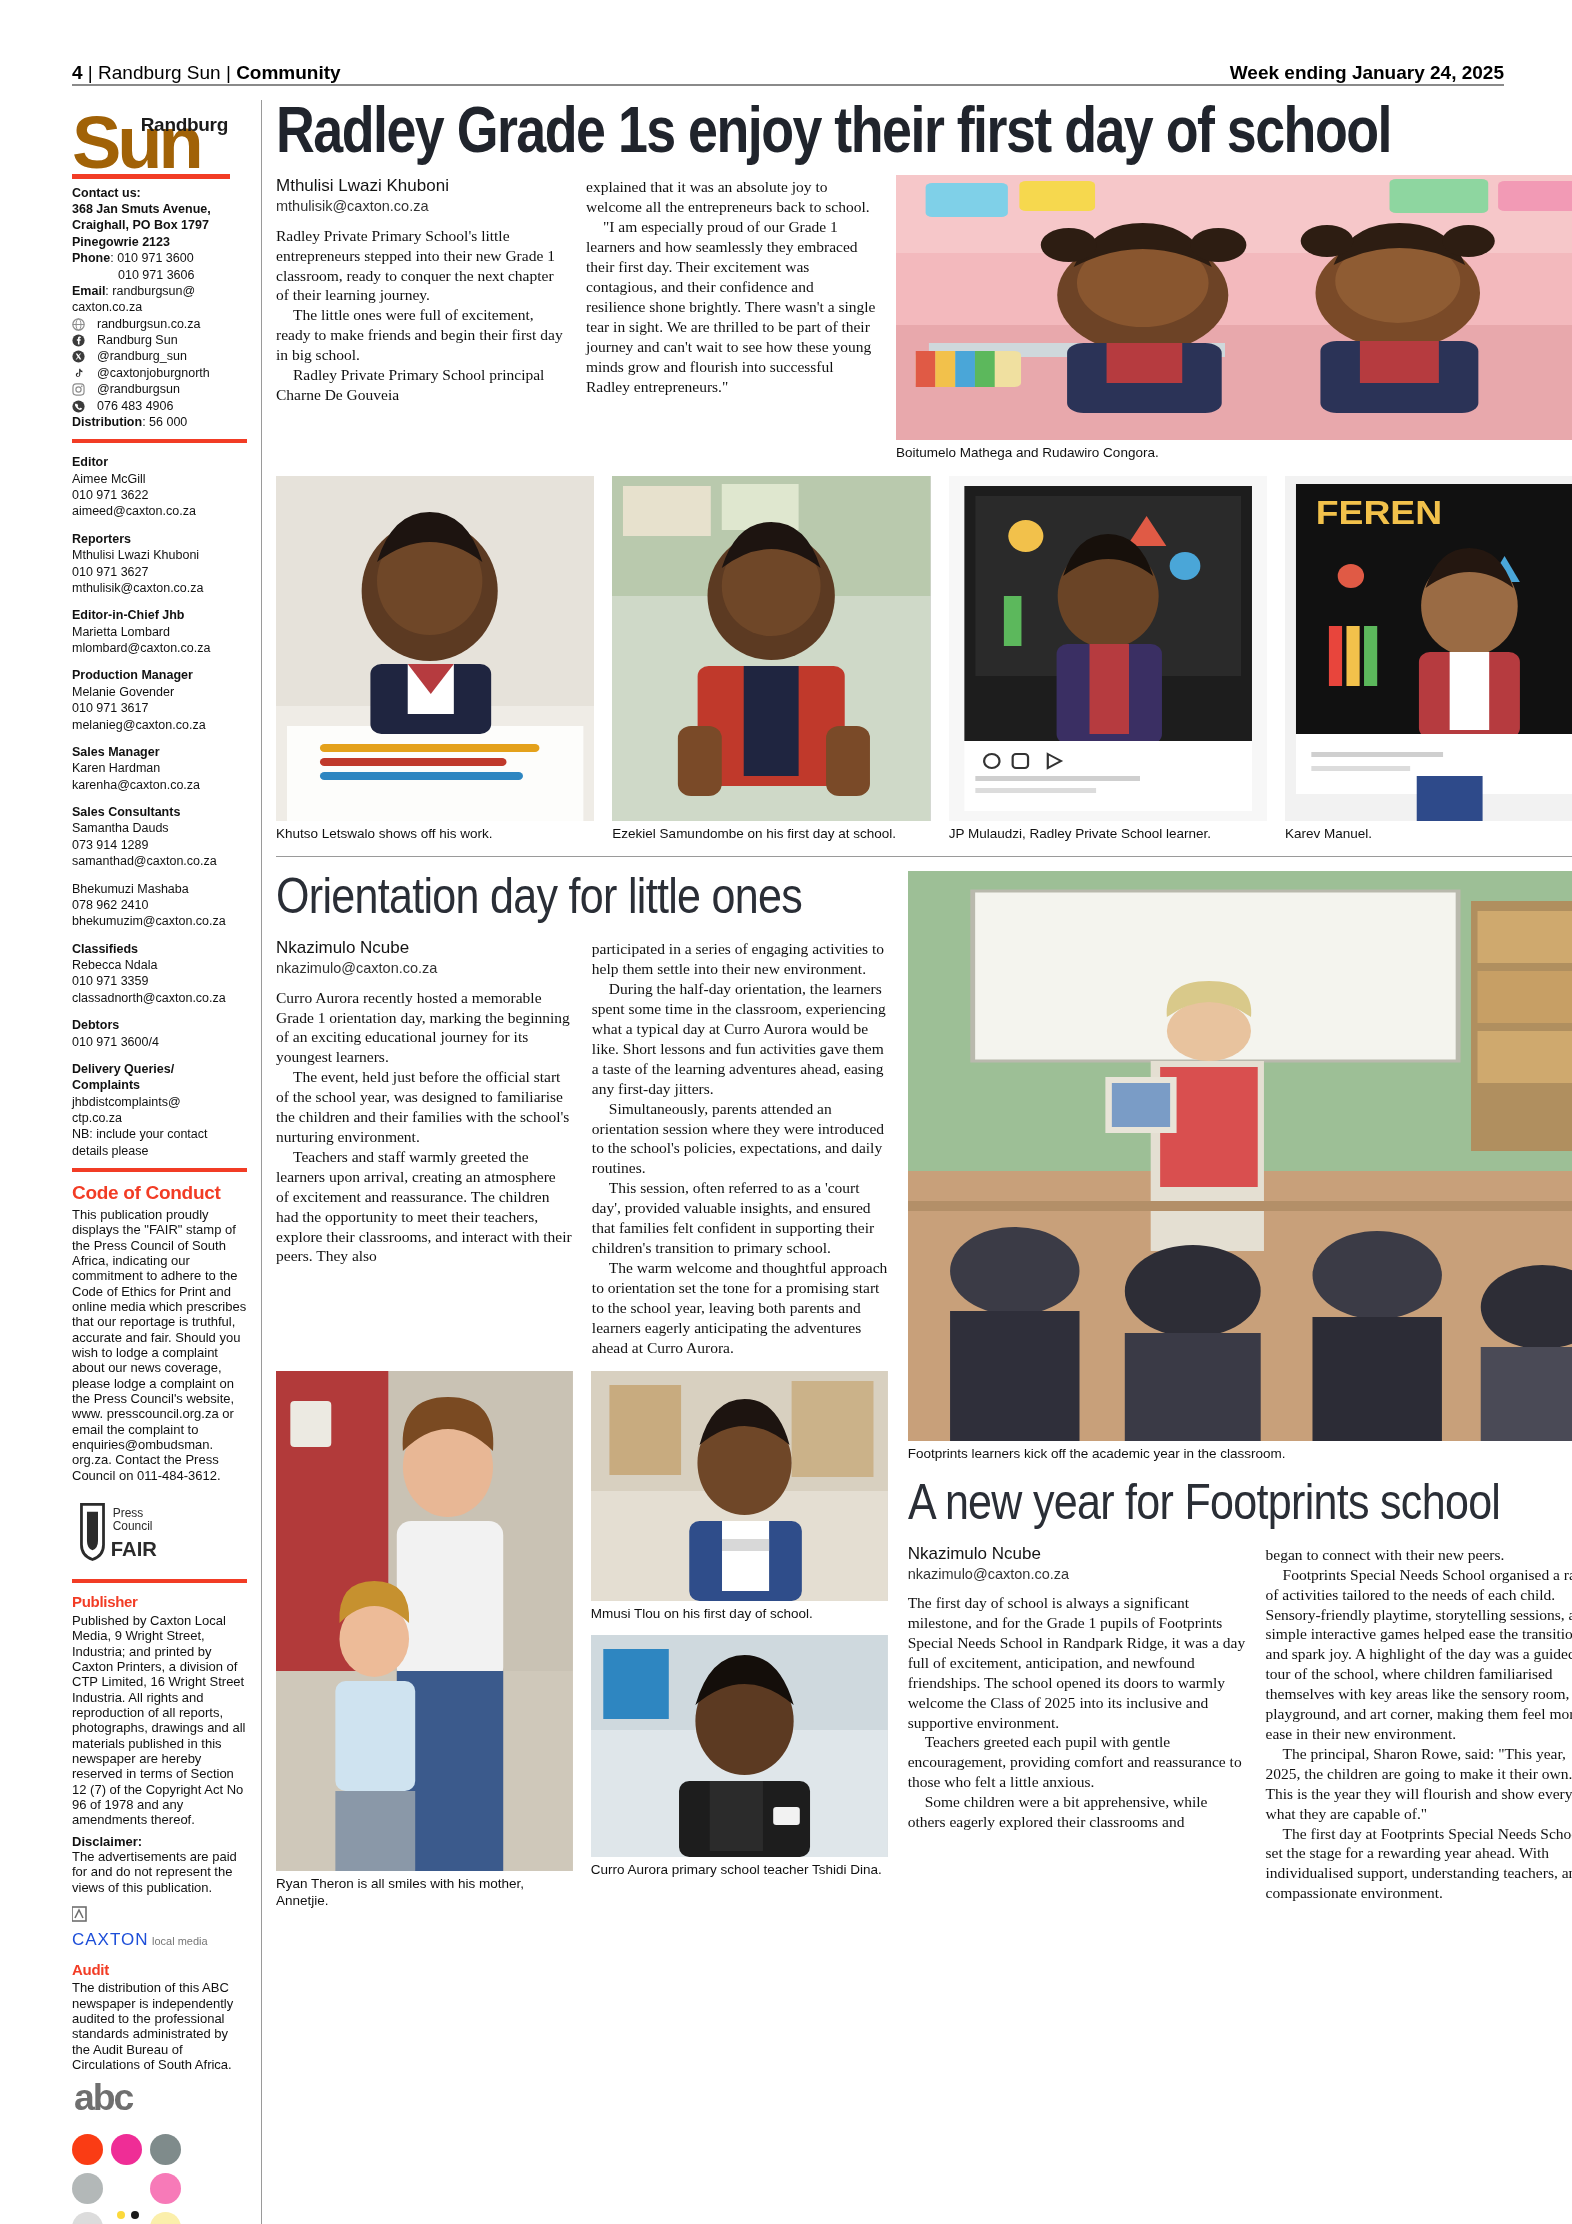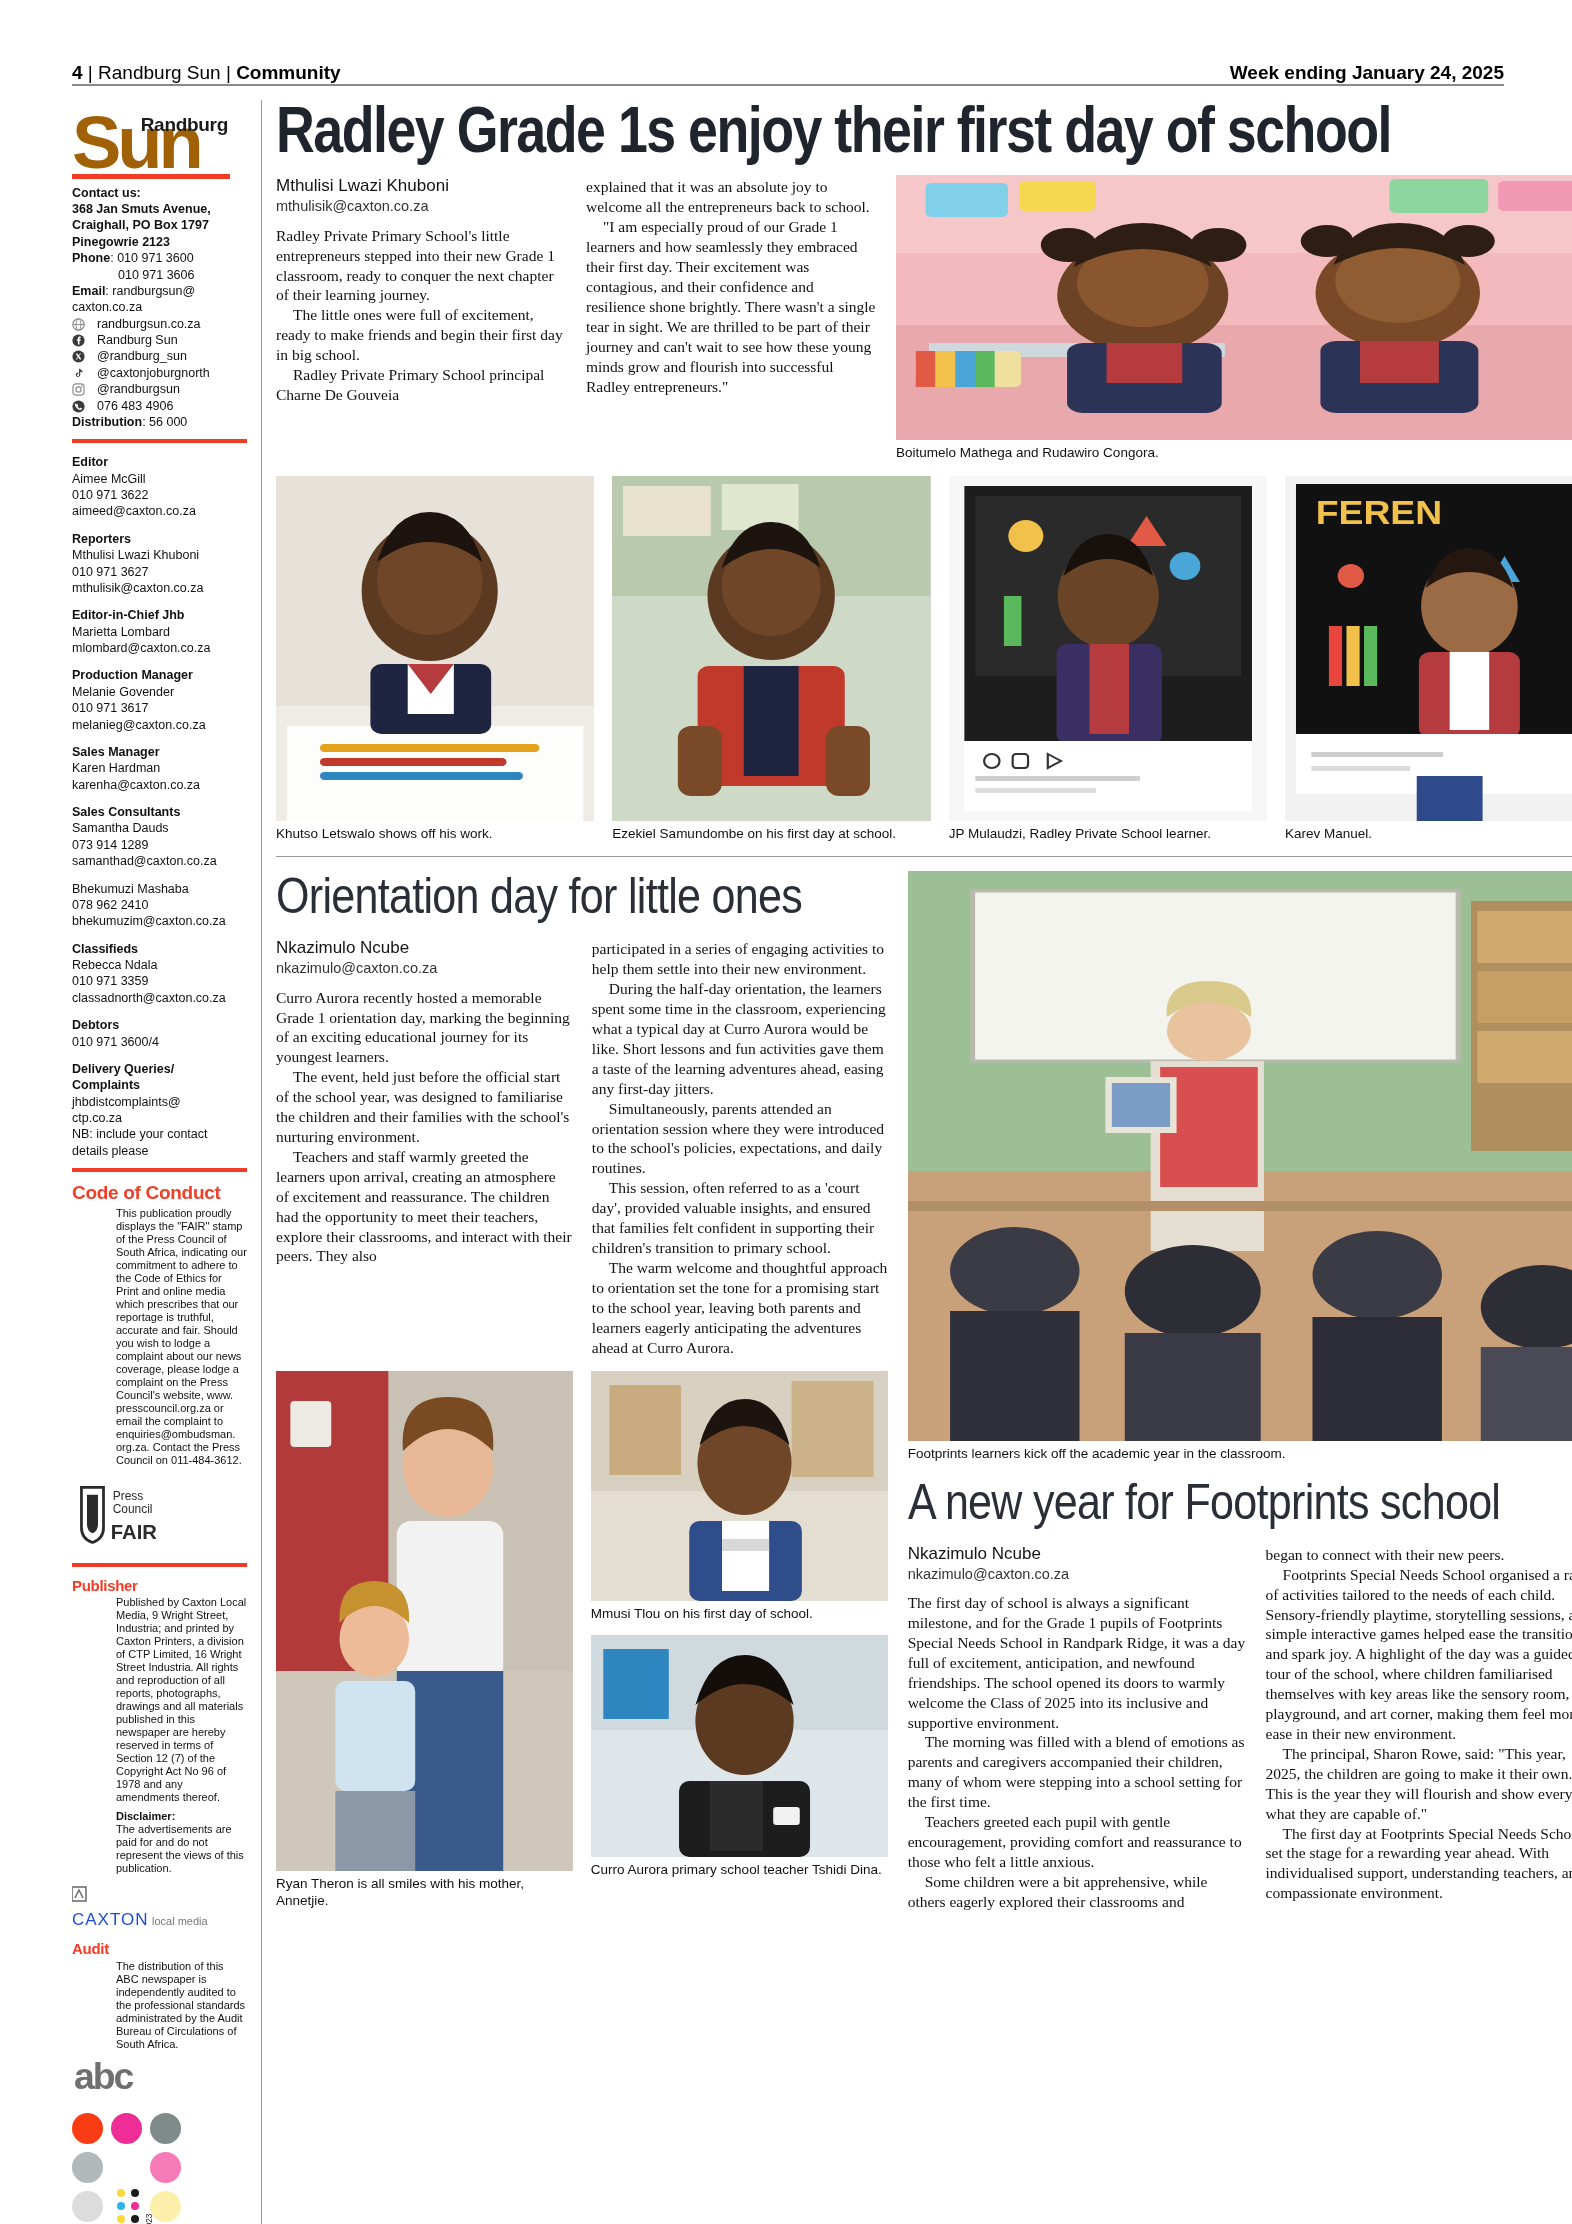--- a/index.html
+++ b/index.html
@@ -36,21 +36,21 @@
   .rail .blk{margin-top:11px;}
   .rail .hd{font-weight:700;}
   .rail .redrule{height:4px;background:#f23c25;margin:9px 0 9px 0;}
   .rail .contact{margin-top:6px;}
   .socline{display:flex;align-items:flex-start;gap:12px;}
   .socico{display:inline-block;width:13px;height:13px;flex:0 0 13px;margin-top:2px;}
   .socico svg{display:block;}
 
   .cocTitle{color:#f23c25;font-weight:700;font-size:19px;font-family:"Liberation Sans",sans-serif;
        letter-spacing:-0.3px;margin-bottom:1px;}
-  .tiny{font-size:11px;line-height:1.18;margin-left:44px;}
+  .tiny{font-size:13px;line-height:1.18;}
   .tiny .b{font-weight:700;}
 
   .presslogo{margin:14px 0 10px 0;width:120px;}
   .caxtonlogo{margin:10px 0 8px 0;}
   .caxtonlogo .cx{font-family:"Liberation Sans",sans-serif;font-size:17px;letter-spacing:1px;color:#1d4ed8;}
   .caxtonlogo .lm{font-family:"Liberation Sans",sans-serif;font-size:11px;color:#777;}
 
   .abcwrap{margin-top:6px;}
   .swatches{margin-top:10px;display:grid;grid-template-columns:34px 34px 34px;grid-auto-rows:34px;gap:5px;align-items:center;}
   .sw{width:31px;height:31px;border-radius:50%;}
@@ -596,21 +596,20 @@
           <h2 class="h2" style="margin-top:14px;">A new year for Footprints school</h2>
 
           <div style="display:flex;gap:20px;">
             <div class="col">
               <div class="byline">
                 <div>Nkazimulo Ncube</div>
                 <div class="em">nkazimulo@caxton.co.za</div>
               </div>
               <div class="art">
                 <p class="first">The first day of school is always a significant milestone, and for the Grade 1 pupils of Footprints Special Needs School in Randpark Ridge, it was a day full of excitement, anticipation, and newfound friendships. The school opened its doors to warmly welcome the Class of 2025 into its inclusive and supportive environment.</p>
-                <p>The morning was filled with a blend of emotions as parents and caregivers accompanied their children, many of whom were stepping into a school setting for the first time.</p>
                 <p>Teachers greeted each pupil with gentle encouragement, providing comfort and reassurance to those who felt a little anxious.</p>
                 <p>Some children were a bit apprehensive, while others eagerly explored their classrooms and</p>
               </div>
             </div>
             <div class="col">
               <div class="art" style="margin-top:2px;">
                 <p class="first">began to connect with their new peers.</p>
                 <p>Footprints Special Needs School organised a range of activities tailored to the needs of each child. Sensory-friendly playtime, storytelling sessions, and simple interactive games helped ease the transition and spark joy. A highlight of the day was a guided tour of the school, where children familiarised themselves with key areas like the sensory room, playground, and art corner, making them feel more at ease in their new environment.</p>
                 <p>The principal, Sharon Rowe, said: "This year, 2025, the children are going to make it their own. This is the year they will flourish and show everyone what they are capable of."</p>
                 <p>The first day at Footprints Special Needs School set the stage for a rewarding year ahead. With individualised support, understanding teachers, and a compassionate environment.</p>

